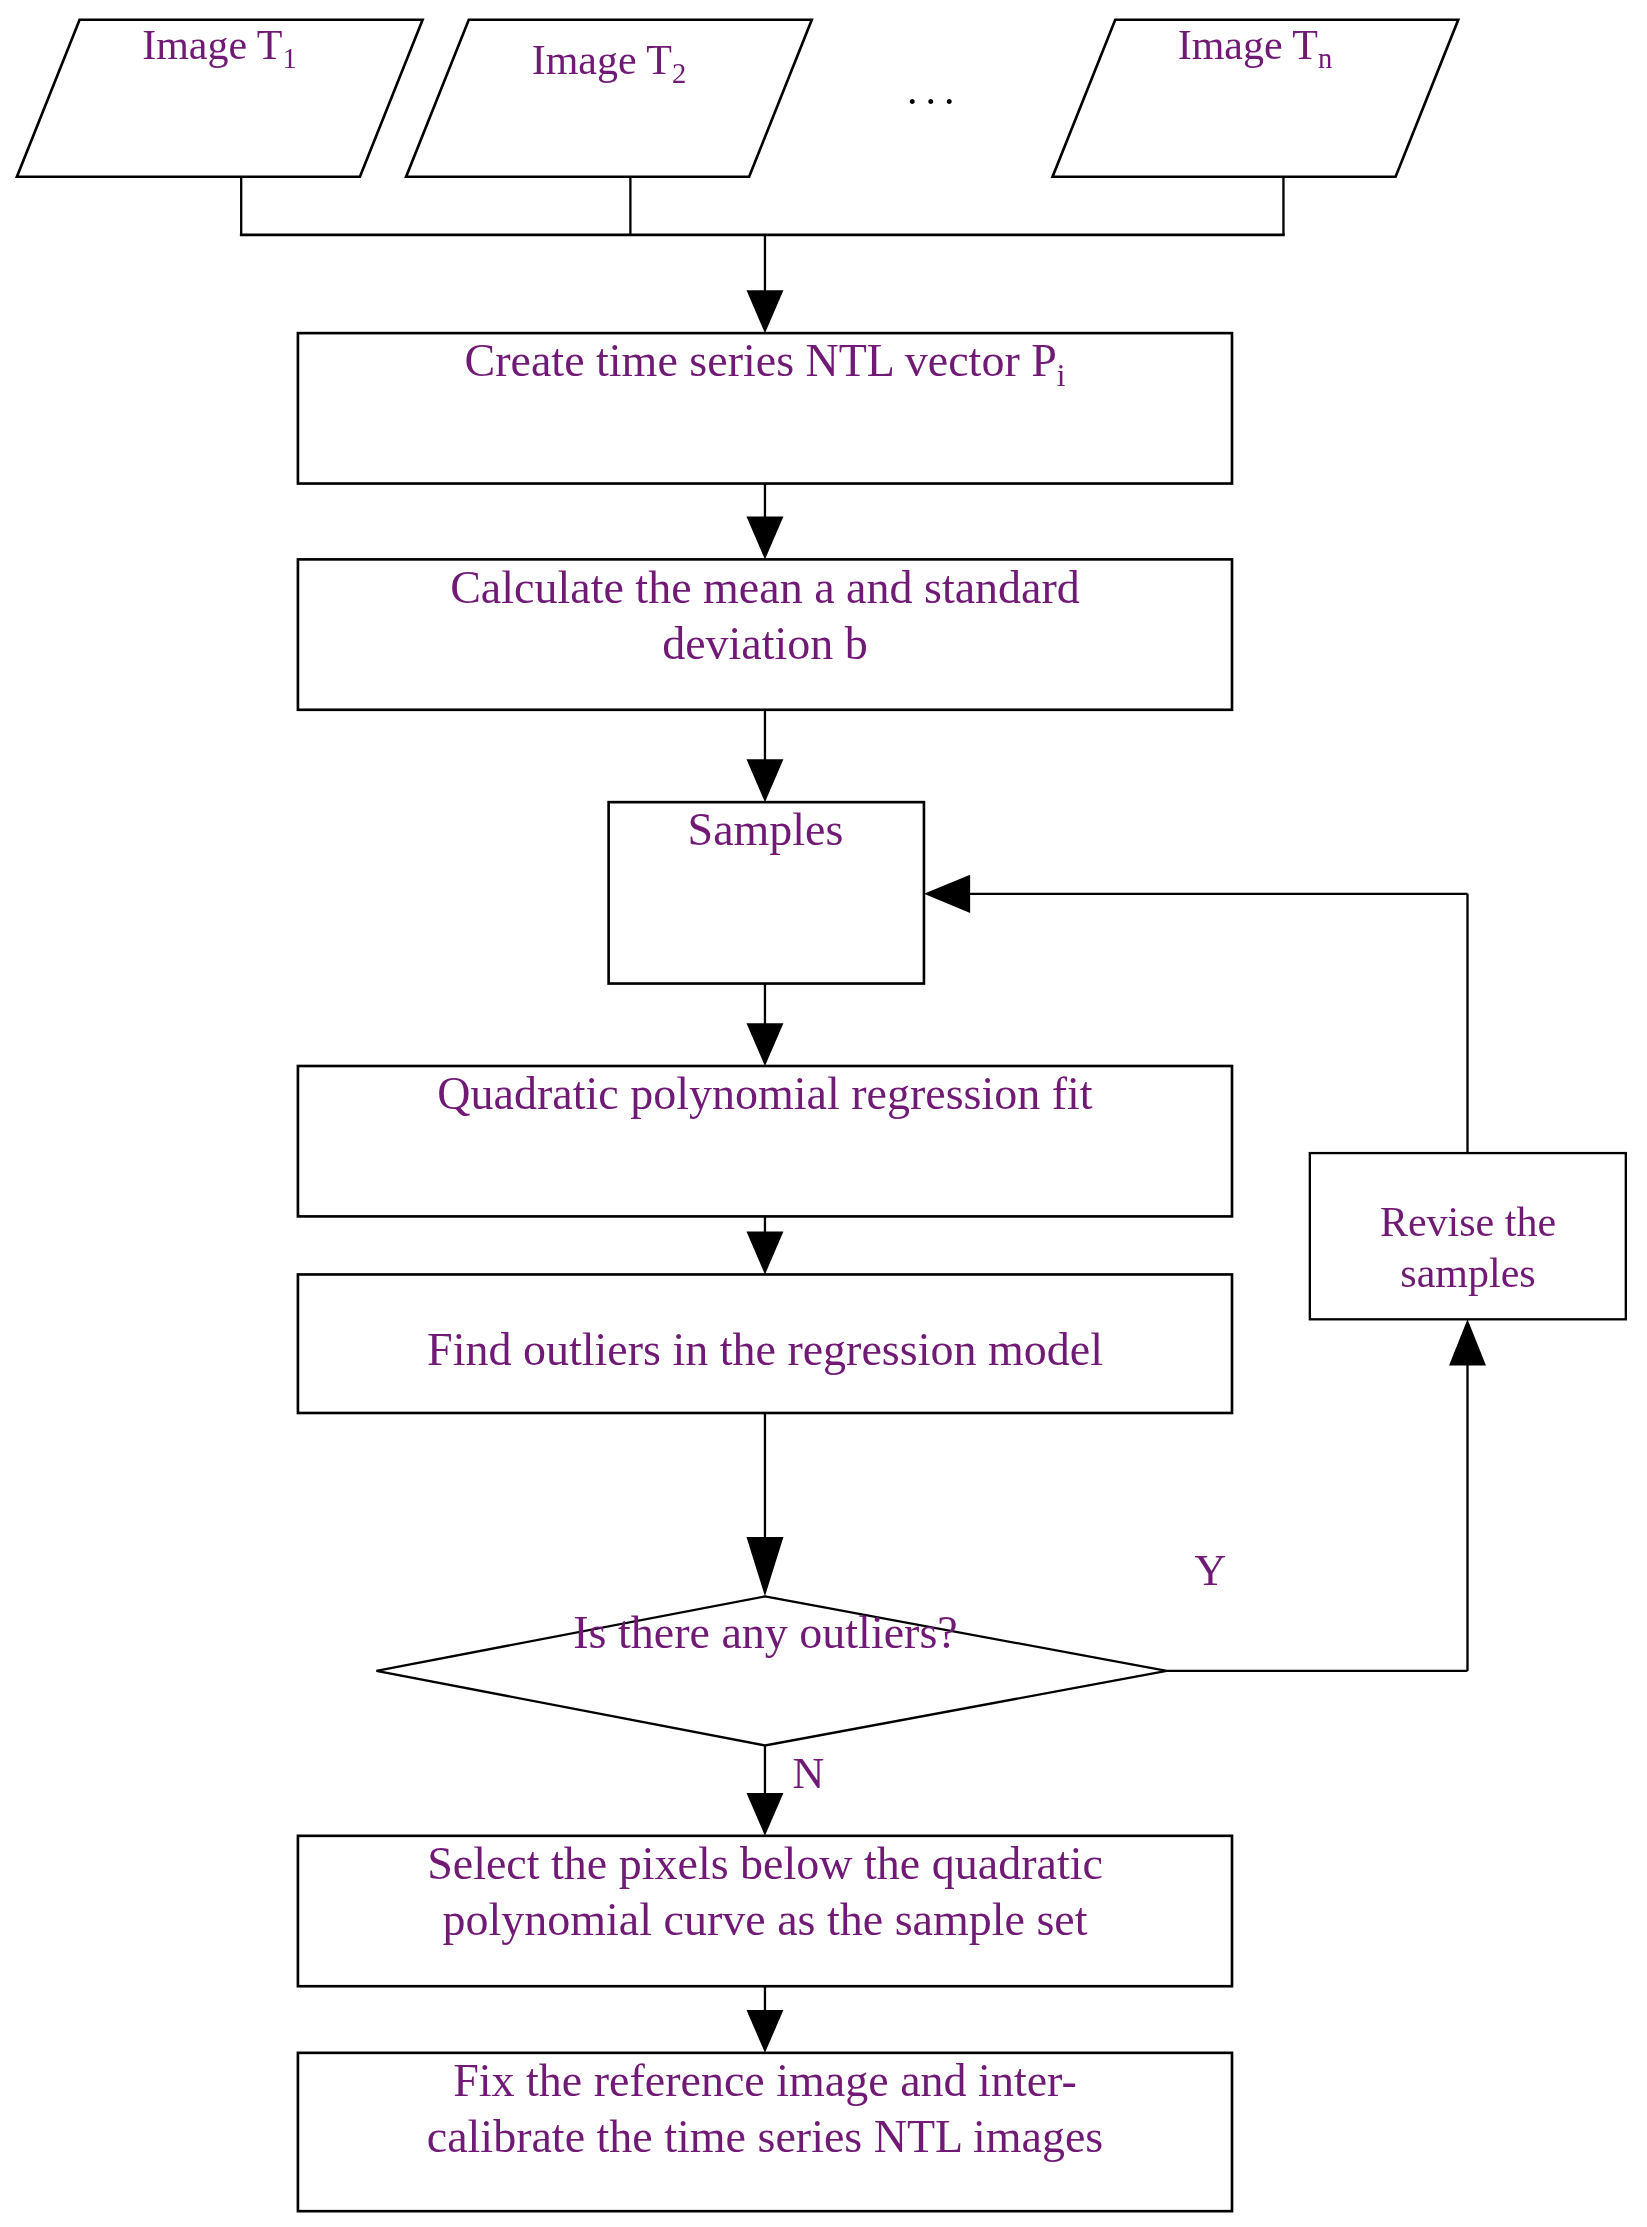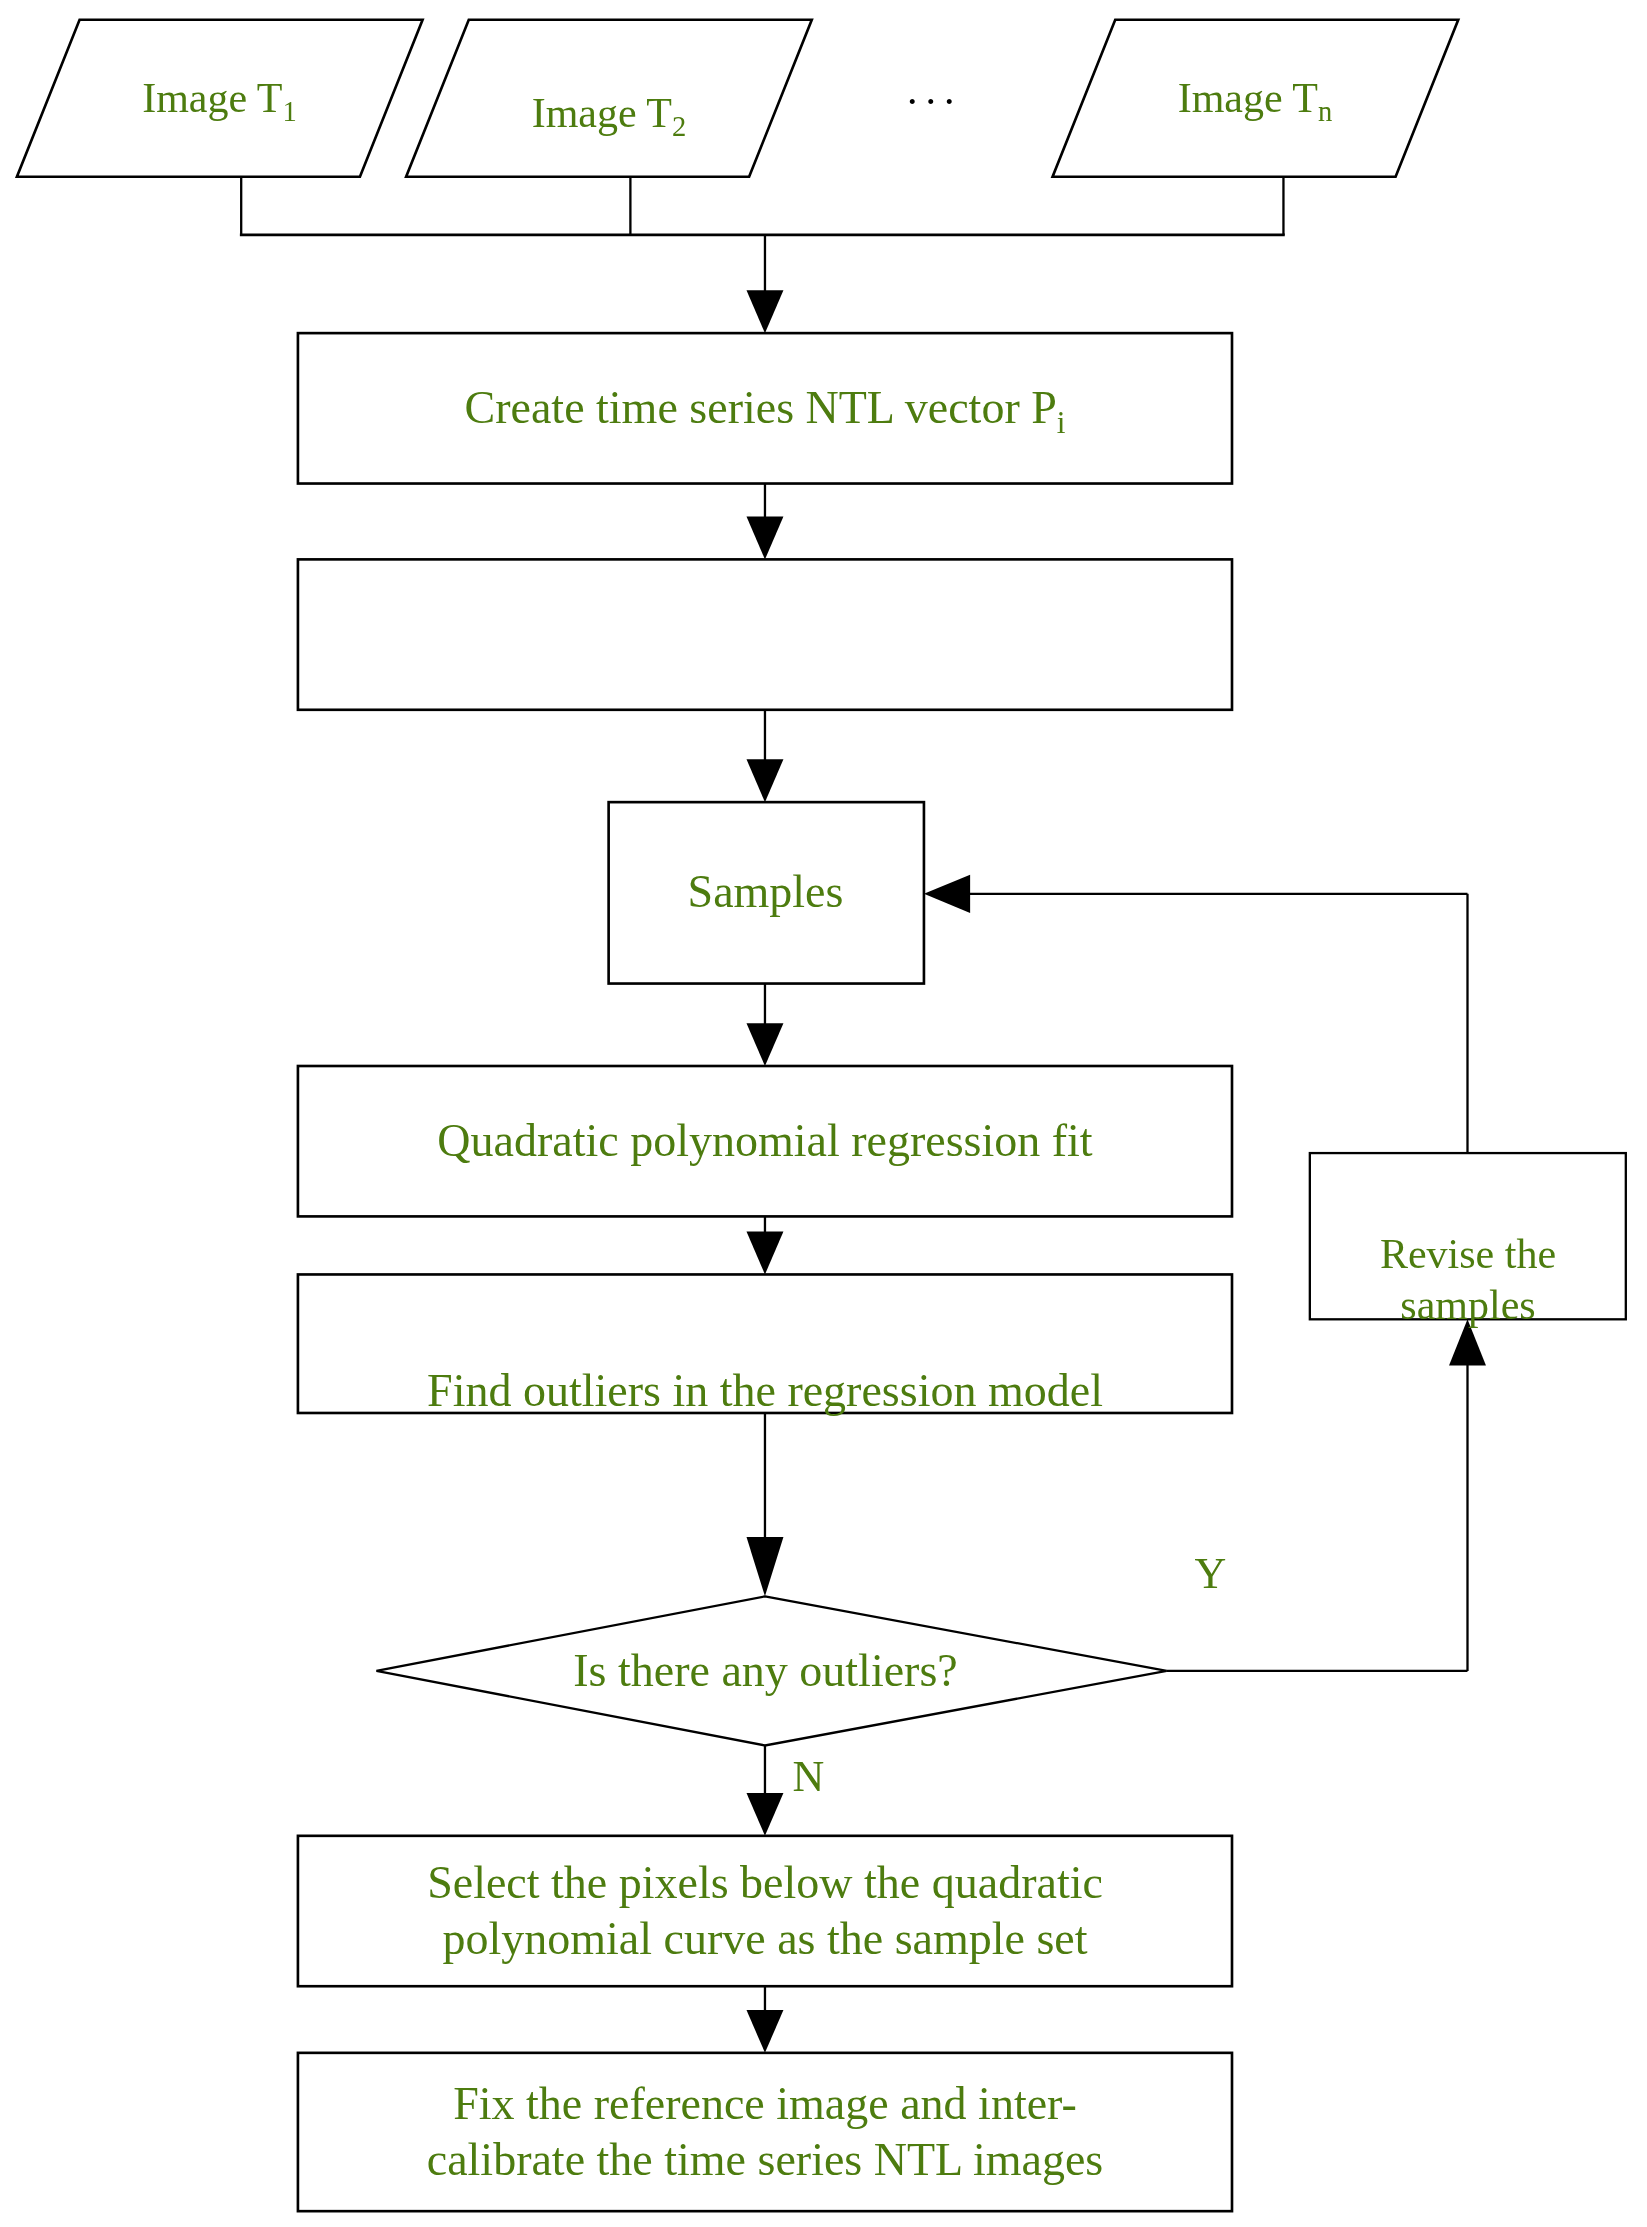--- a/index.html
+++ b/index.html
@@ -43,24 +43,23 @@
     stroke-width: 3.5;
     fill: none;
   }
   .arrowhead {
     fill: #000000;
     stroke: none;
   }
   .node-text {
     position: absolute;
     display: flex;
-    align-items: center;
     justify-content: center;
     text-align: center;
-    color: #4d7c0f;
+    color: #701a75;
     font-family: "Liberation Serif", "DejaVu Serif", serif;
     line-height: 1.22;
     pointer-events: none;
     white-space: pre-line;
   }
   .t-io {
     font-size: 42px;
   }
   .t-proc {
     font-size: 46px;
@@ -161,20 +160,22 @@
   <div class="ellipsis-dots" style="left:907px; top:66px;">...</div>
 
   <div class="node-text t-io" style="left:1052px; top:20px; width:406px; height:157px;">
     <span><span>Image T</span><span class="sub">n</span></span>
   </div>
 
   <div class="node-text t-proc" style="left:298px; top:333px; width:934px; height:150px;">
     <span><span>Create time series NTL vector P</span><span class="sub">i</span></span>
   </div>
 
+  <div class="node-text t-proc" style="left:311px; top:560px; width:908px; height:150px;">Calculate the mean a and standard
+deviation b</div>
 
   <div class="node-text t-proc" style="left:608px; top:802px; width:315px; height:181px;">Samples</div>
 
   <div class="node-text t-proc" style="left:311px; top:1066px; width:908px; height:150px;">Quadratic polynomial  regression fit</div>
 
   <div class="node-text t-proc" style="left:311px; top:1275px; width:908px; height:139px;margin-top:47px;">Find outliers in the regression model</div>
 
   <div class="node-text t-proc" style="left:462px; top:1605px; width:607px; height:132px;">Is there any outliers?</div>
 
   <div class="node-text t-small" style="left:1313px; top:1153px; width:310px; height:166px;margin-top:44px;">Revise the

